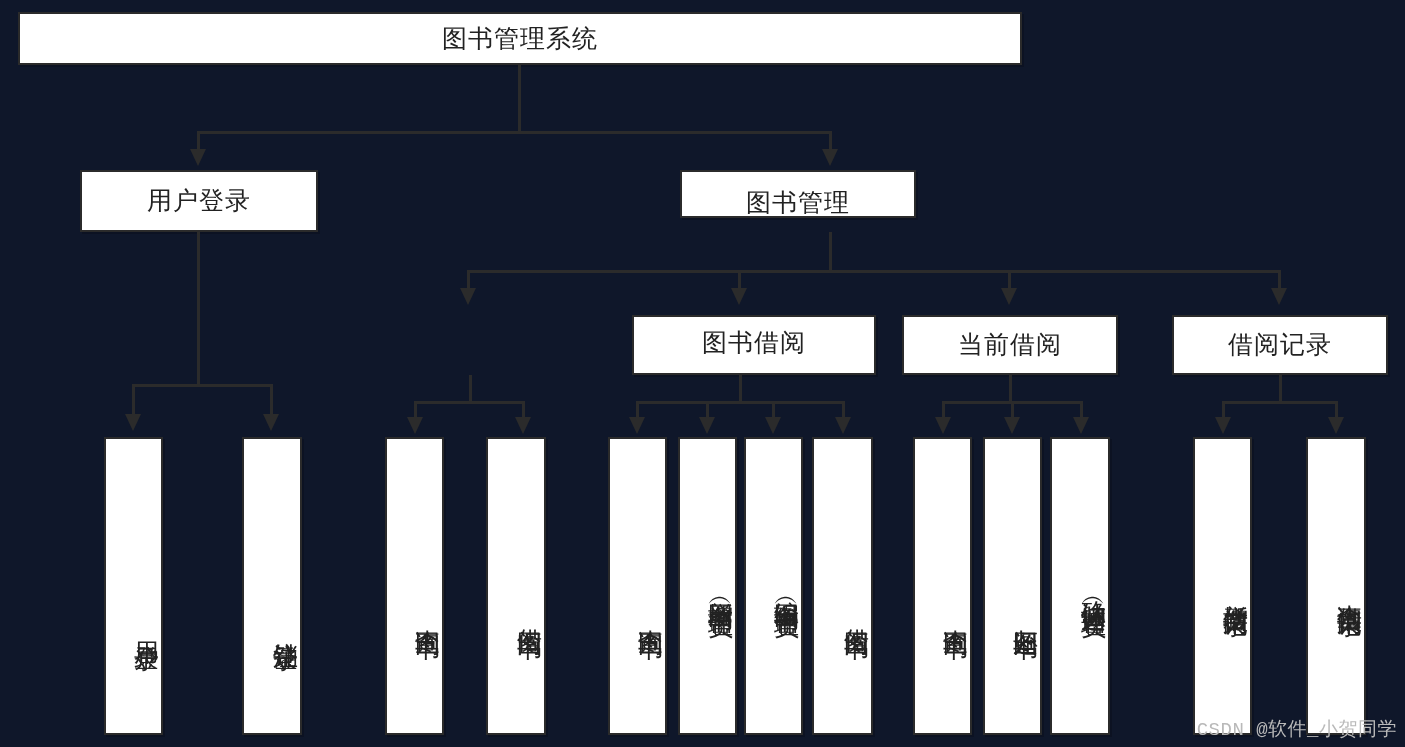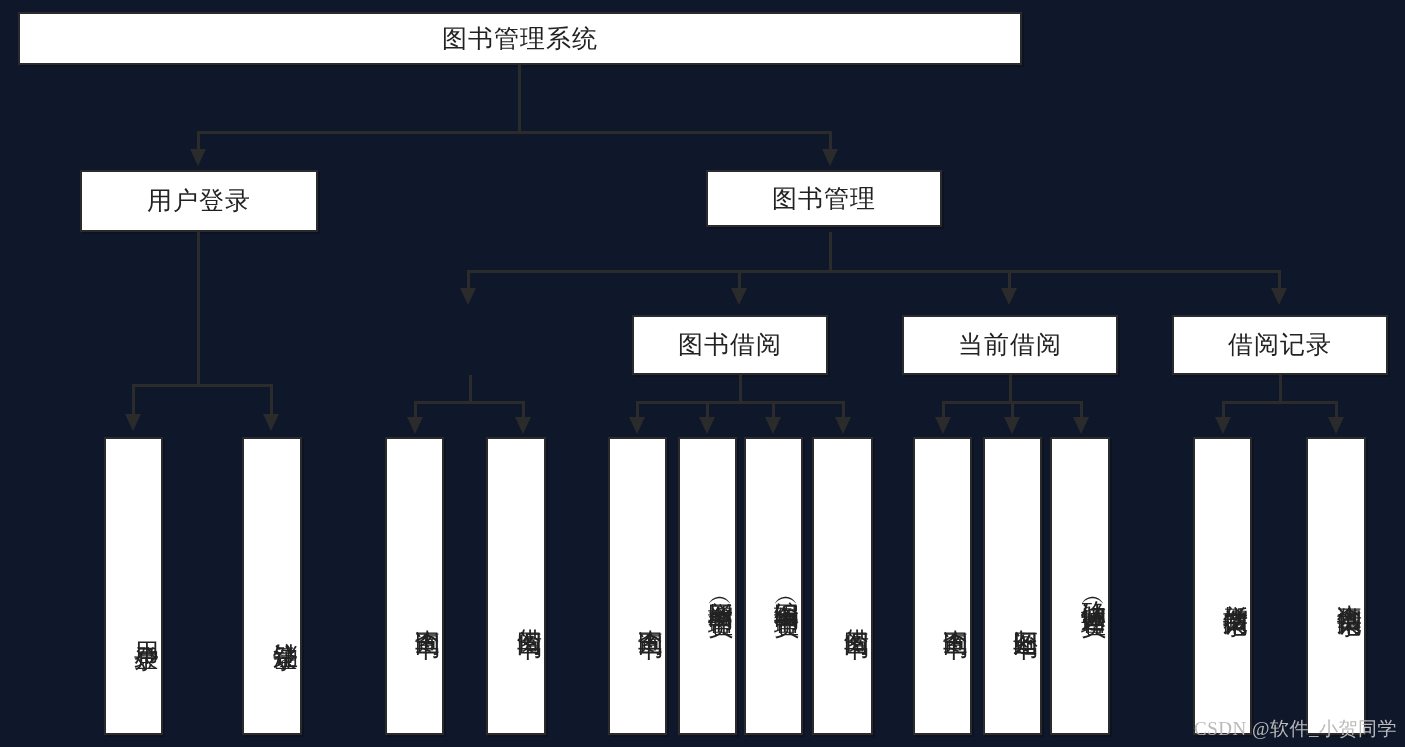--- a/index.html
+++ b/index.html
@@ -72,21 +72,21 @@
     border-top: 17px solid #2b2b2b;
   }
   #watermark {
     position: absolute;
     right: 8px;
     bottom: 5px;
     font-size: 19px;
     color: #b9b9b9;
     letter-spacing: 0.5px;
     white-space: nowrap;
-    font-family: Liberation Serif, serif;
+    font-family: Liberation Mono, monospace;
   }
 </style>
 </head>
 <body>
 
 <div id="canvas">
 
   <div class="node horizontal" style="left:18px; top:12px; width:1004px; height:53px;">
     <span>图书管理系统</span>
   </div>
@@ -97,21 +97,21 @@
 
   <div class="edge v" style="left:197px; top:131px; height:23px;"></div>
   <div class="arrow" style="left:190px; top:149px;"></div>
 
   <div class="edge v" style="left:829px; top:131px; height:23px;"></div>
   <div class="arrow" style="left:822px; top:149px;"></div>
 
   <div class="node horizontal" style="left:80px; top:170px; width:238px; height:62px;">
     <span>用户登录</span>
   </div>
-  <div class="node horizontal" style="left:706px; top:170px; width:236px; height:57px;">
+  <div class="node horizontal" style="left:680px; top:170px; width:236px; height:48px;align-items:flex-end;">
     <span>图书管理</span>
   </div>
 
   <div class="edge v" style="left:197px; top:232px; height:154px;"></div>
   <div class="edge h" style="left:132px; top:384px; width:140px;"></div>
   <div class="edge v" style="left:132px; top:384px; height:34px;"></div>
   <div class="arrow" style="left:125px; top:414px;"></div>
   <div class="edge v" style="left:270px; top:384px; height:34px;"></div>
   <div class="arrow" style="left:263px; top:414px;"></div>
 
@@ -119,21 +119,21 @@
   <div class="edge h" style="left:467px; top:270px; width:813px;"></div>
   <div class="edge v" style="left:467px; top:270px; height:22px;"></div>
   <div class="arrow" style="left:460px; top:288px;"></div>
   <div class="edge v" style="left:738px; top:270px; height:22px;"></div>
   <div class="arrow" style="left:731px; top:288px;"></div>
   <div class="edge v" style="left:1008px; top:270px; height:22px;"></div>
   <div class="arrow" style="left:1001px; top:288px;"></div>
   <div class="edge v" style="left:1278px; top:270px; height:22px;"></div>
   <div class="arrow" style="left:1271px; top:288px;"></div>
 
-  <div class="node horizontal" style="left:632px; top:315px; width:196px; height:60px;">
+  <div class="node horizontal" style="left:632px; top:315px; width:244px; height:60px;font-family:Liberation Mono, monospace;">
     <span>图书借阅</span>
   </div>
   <div class="node horizontal" style="left:1172px; top:315px; width:216px; height:60px;">
     <span>借阅记录</span>
   </div>
   <div class="node horizontal" style="left:902px; top:315px; width:216px; height:60px;">
     <span>当前借阅</span>
   </div>
 
   <div class="edge v" style="left:469px; top:375px; height:28px;"></div>

